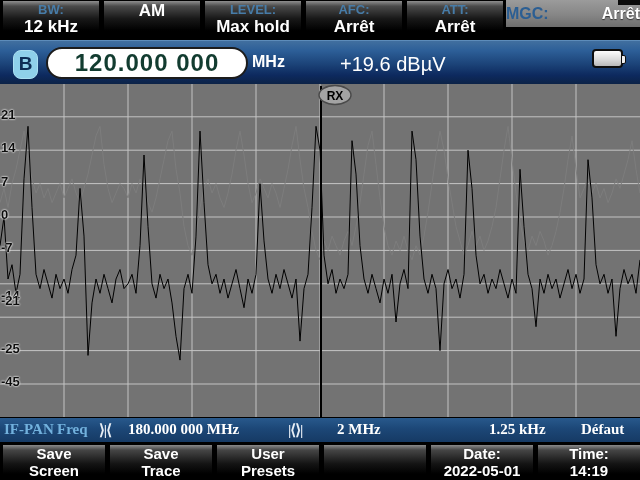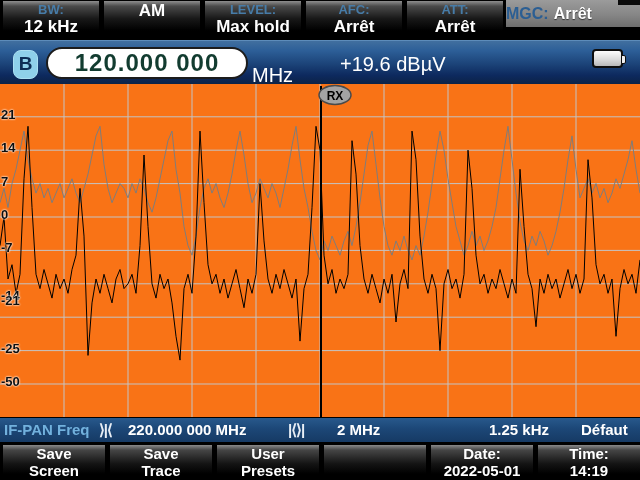--- a/index.html
+++ b/index.html
@@ -12,21 +12,21 @@
   .topcell{
     position:absolute;top:1px;height:37px;width:96px;
     background:linear-gradient(180deg,#8f8f8f 0%,#4a4a4a 14%,#181818 48%,#000 80%);
     text-align:center;
   }
   .topcell .lbl{display:block;color:#477ca8;font-size:13px;font-weight:bold;line-height:15px;margin-top:1px;}
   .topcell .val{display:block;color:#fff;font-size:17px;font-weight:bold;line-height:19px;}
   .mgccell{
     position:absolute;top:0;left:506px;width:134px;height:27px;
     background:linear-gradient(180deg,#9b9b9b 0%,#868686 55%,#6e6e6e 100%);
-    display:flex;align-items:center;justify-content:flex-start;gap:5px;
+    display:flex;align-items:center;justify-content:space-between;gap:5px;
   }
   .mgccell .lbl{color:#2b5e93;font-size:16px;font-weight:bold;}
   .mgccell .val{color:#fff;font-size:16px;font-weight:bold;text-shadow:0 1px 1px #333;}
   .corner-notch{position:absolute;right:0;top:0;width:22px;height:5px;background:#0b0b0b;}
   
   .freqbar{
     position:absolute;left:0;top:40px;width:640px;height:44px;
     background:linear-gradient(180deg,#416f9f 0%,#2d5f98 22%,#1b4277 55%,#0d295e 80%,#0c2347 100%);
     border-top:1px solid #5d8cba;box-sizing:border-box;
   }
@@ -34,42 +34,43 @@
     position:absolute;left:13px;top:9px;width:23px;height:27px;
     background:#8fd0ea;border-radius:8px;border:1px solid #aadff2;
     color:#0d2d55;font-size:19px;font-weight:bold;text-align:center;line-height:26px;
   }
   .freq-pill{
     position:absolute;left:46px;top:6px;width:198px;height:28px;
     background:#fff;border:2px solid #1c1c1c;border-radius:16px;
     display:flex;align-items:flex-end;justify-content:center;
   }
   .freq-pill span{color:#123c30;font-size:24px;font-weight:bold;letter-spacing:1px;}
-  .freq-unit{position:absolute;left:252px;top:23px;color:#fff;font-size:20px;font-weight:normal;}
+  .freq-unit{position:absolute;left:252px;top:12px;color:#fff;font-size:16px;font-weight:bold;}
   .freq-level{position:absolute;left:340px;top:12px;color:#fff;font-size:20px;font-weight:normal;}
   .battery{
     position:absolute;left:592px;top:8px;width:31px;height:19px;
     background:linear-gradient(180deg,#fdfdfd 0%,#dcdcdc 55%,#b9b9b9 100%);
     border:2px solid #0e0e0e;border-radius:4px;box-sizing:border-box;
   }
   .battery:after{
     content:"";position:absolute;right:-5px;top:4px;width:3px;height:7px;
     background:#efefef;border:1px solid #0e0e0e;border-radius:0 2px 2px 0;
   }
   
-  .plot{position:absolute;left:0;top:84px;width:640px;height:333px;background:#f97316;text-align:center;}
+  .plot{position:absolute;left:0;top:84px;width:640px;height:333px;background:#737373;text-align:center;}
   .plot svg{position:absolute;left:0;top:0;}
   .ytick{
     position:absolute;left:1px;color:#0d0d0d;font-size:13px;font-weight:bold;
     text-shadow:0 0 2px #fff,0 0 2px #fff;
   }
   
   .statusbar{
     position:absolute;left:0;top:418px;width:640px;height:24px;
     background:linear-gradient(180deg,#28598c 0%,#1c4777 45%,#163a64 100%);
+    font-family:Liberation Serif, serif;
   }
   .statusbar span{position:absolute;top:3px;font-size:15px;white-space:nowrap;}
   .st-blue{color:#72b1dd;font-weight:bold;}
   .st-white{color:#fff;font-weight:bold;}
   .st-sym{color:#e8eef5;font-size:13px;top:4px;font-weight:bold;letter-spacing:-1px;}
   
   .softkeys{position:absolute;left:0;top:443px;width:564px;height:37px;background:#000;}
   .softkey{
     position:absolute;top:2px;height:34px;width:102px;
     background:linear-gradient(180deg,#8a8a8a 0%,#454545 15%,#141414 55%,#000 85%);
@@ -145,29 +146,29 @@
     </svg>
   <div>
       <span class="ytick" style="top: 22.8px;">21</span>
       <span class="ytick" style="top: 56.2px;">14</span>
       <span class="ytick" style="top: 89.6px;">7</span>
       <span class="ytick" style="top: 123px;">0</span>
       <span class="ytick" style="top: 156.4px;">-7</span>
       <span class="ytick" style="top: 204px;">-14</span>
       <span class="ytick" style="top: 209px;">-21</span>
       <span class="ytick" style="top: 256.6px;">-25</span>
-      <span class="ytick" style="top: 290px;">-50</span>
+      <span class="ytick" style="top: 290px;">-45</span>
     </div>
 </div>
 
 <div class="statusbar">
   <span class="st-blue" style="left:4px">IF-PAN</span>
   <span class="st-blue" style="left:57px">Freq</span>
   <span class="st-sym" style="left:99px">⟩|⟨</span>
-  <span class="st-white" style="left:128px">220.000 000 MHz</span>
+  <span class="st-white" style="left:128px">180.000 000 MHz</span>
   <span class="st-sym" style="left:288px">|⟨⟩|</span>
   <span class="st-white" style="left:337px">2 MHz</span>
   <span class="st-white" style="left:489px">1.25 kHz</span>
   <span class="st-white" style="left:581px">Défaut</span>
 </div>
 
 <div class="softkeys">
   <div class="softkey" style="left:3px">
     <span>Save</span>
     <span>Screen</span>

